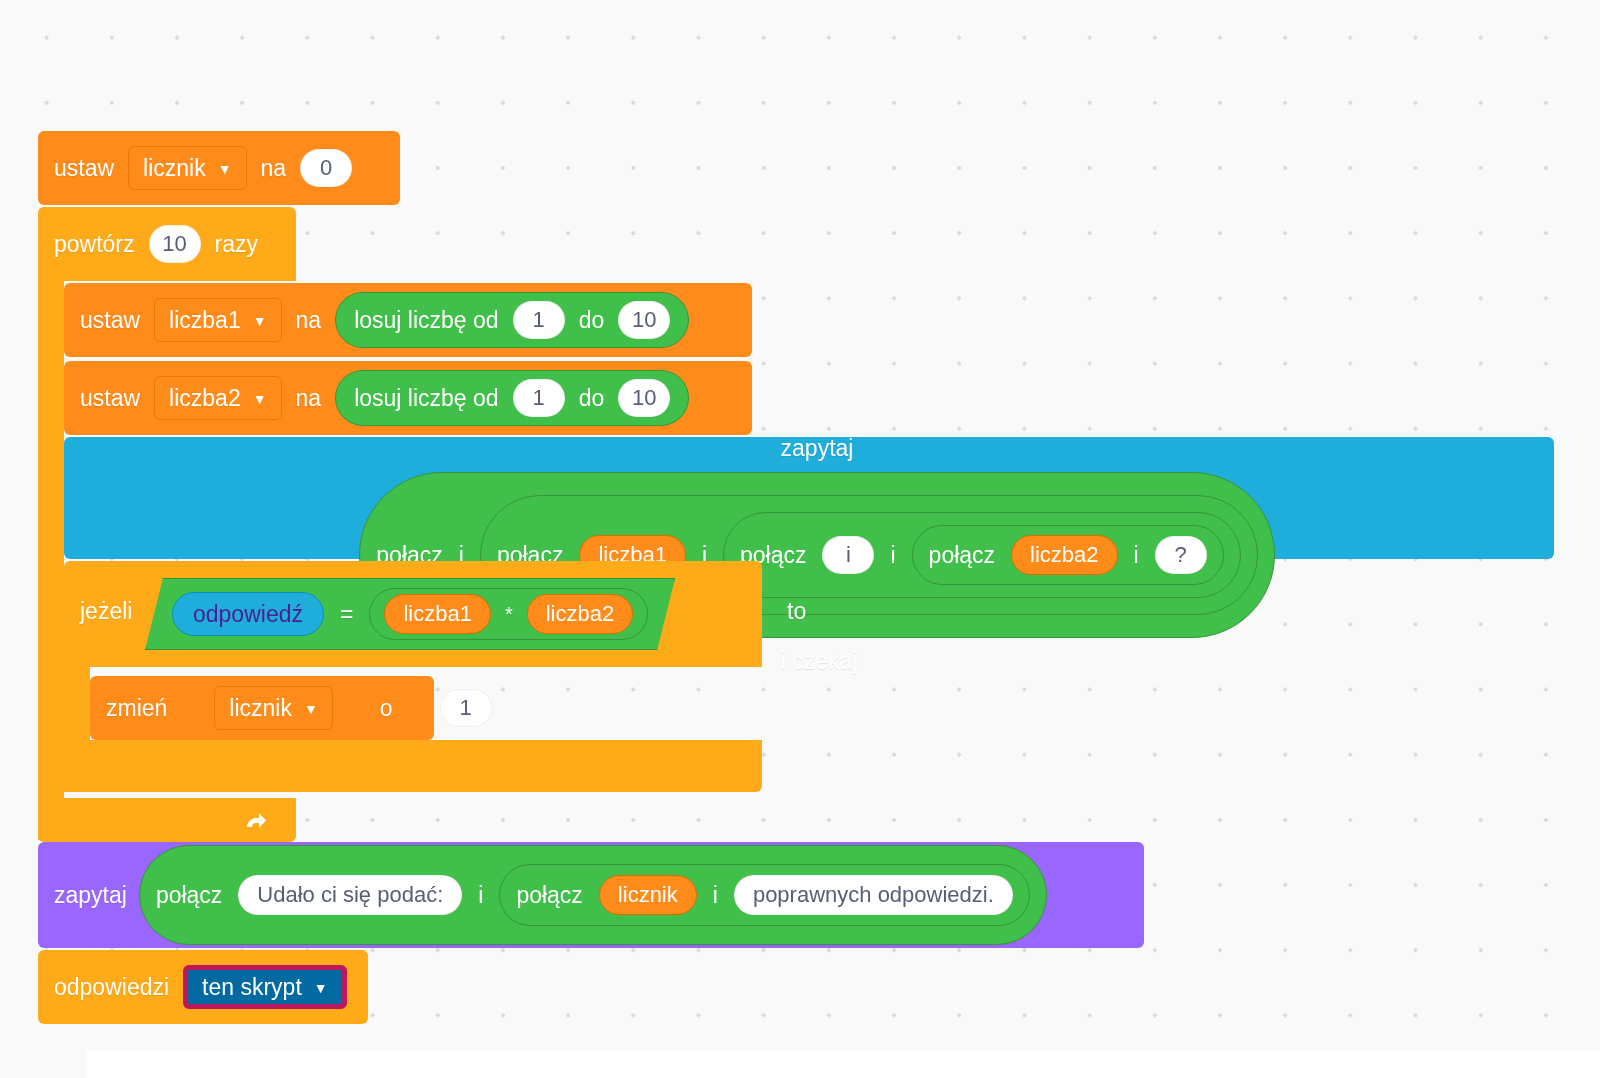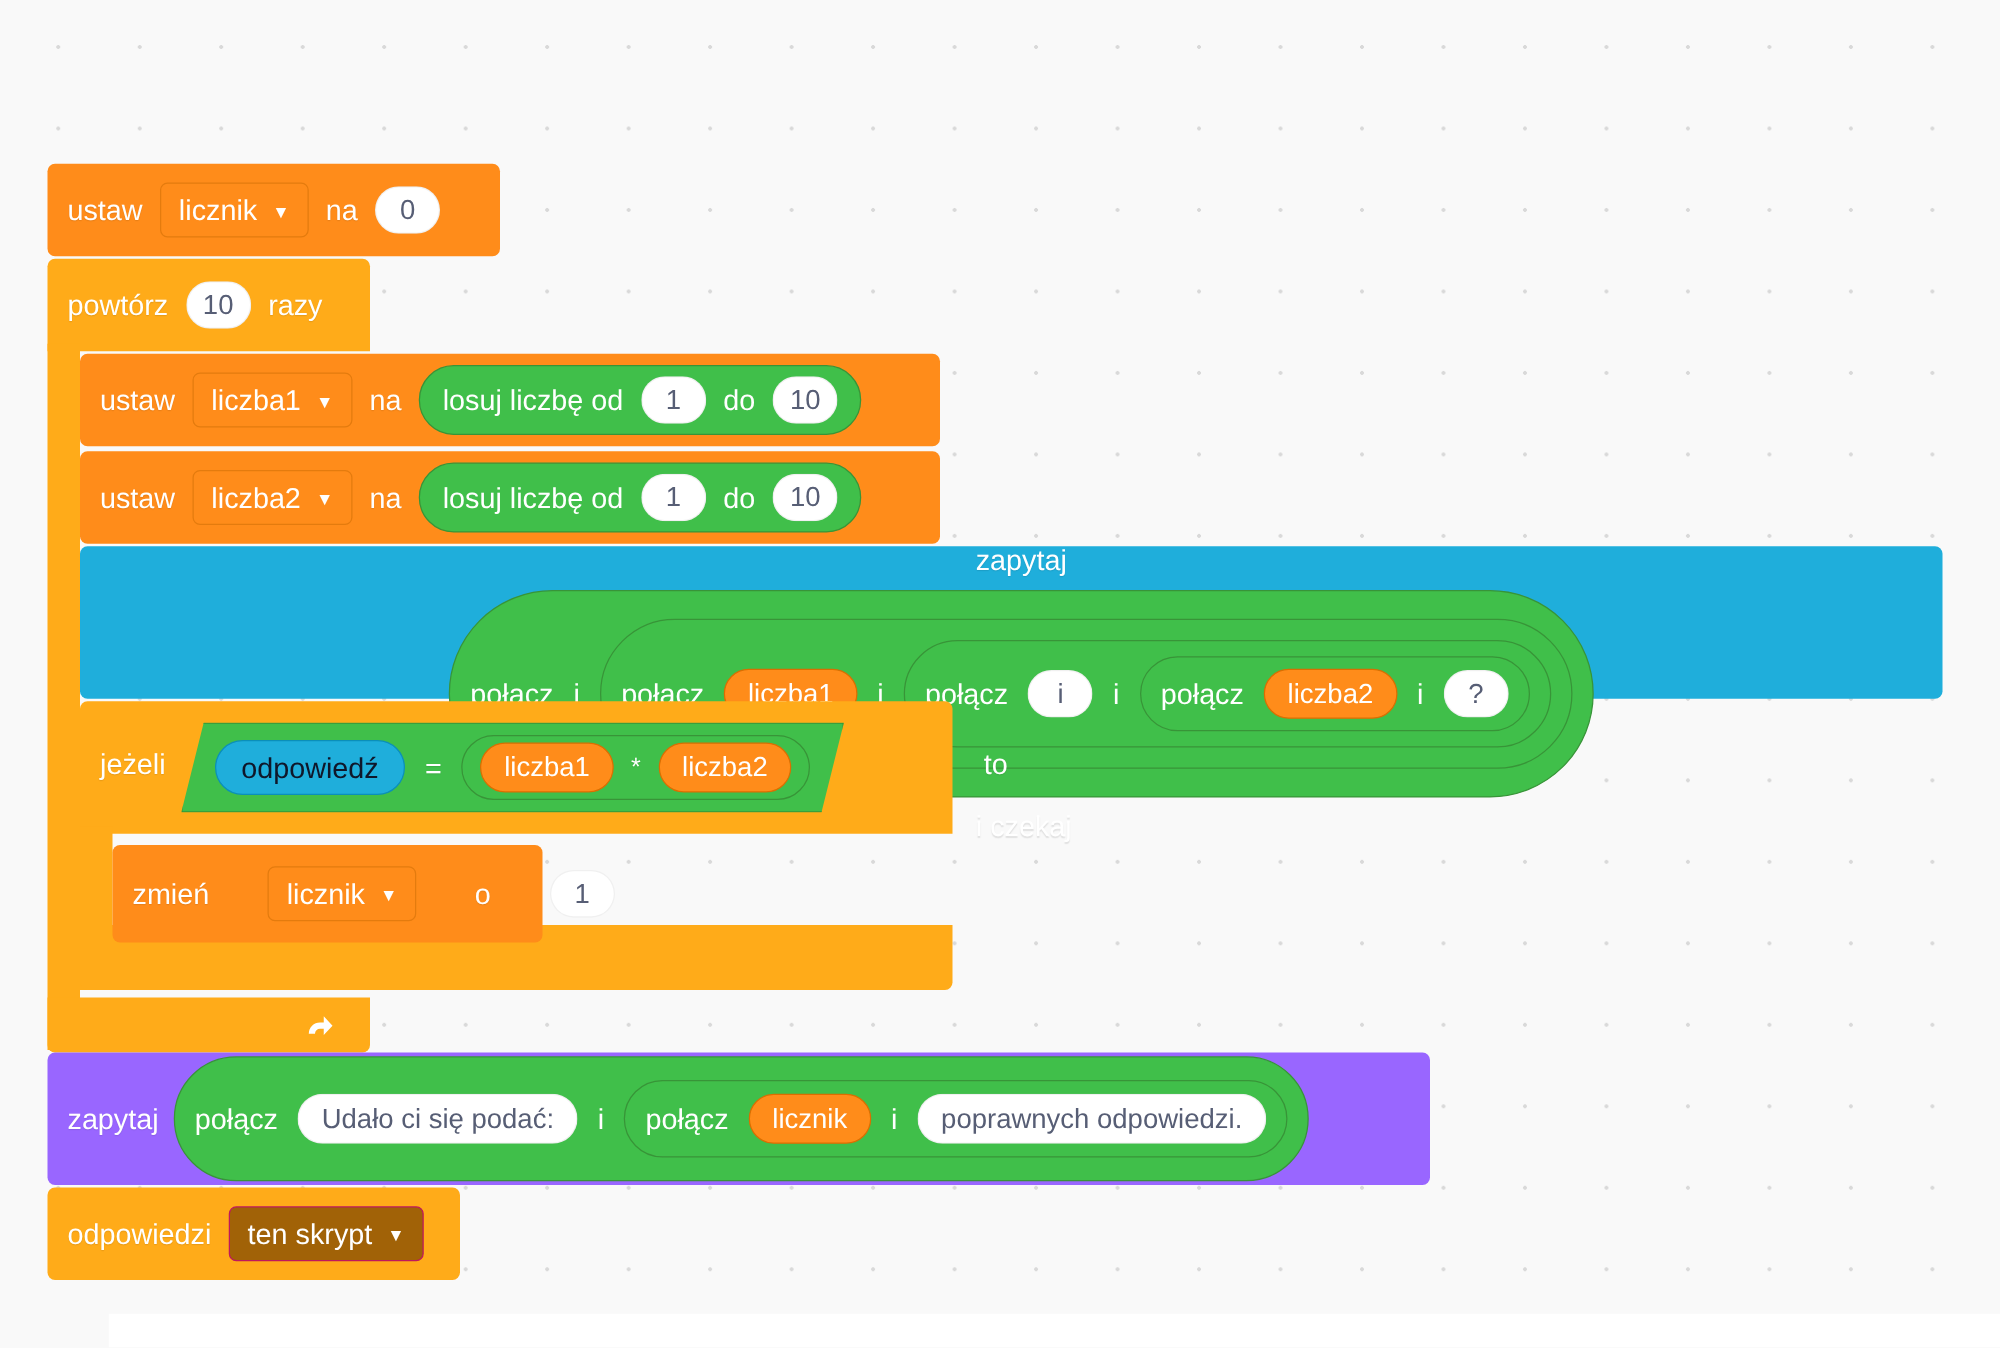--- a/index.html
+++ b/index.html
@@ -59,21 +59,21 @@
   
   .var-pill{
     background:#FF8C1A; border:1px solid #DB6E00; border-radius:999px;
     height:40px; padding:0 18px; display:inline-flex; align-items:center;
     color:#fff; font-size:22px; white-space:nowrap;
   }
   
   .sens-pill{
     background:#1FAEDB; border:1px solid #0B8FBA; border-radius:999px;
     height:44px; padding:0 20px; display:inline-flex; align-items:center;
-    color:#0f172a; font-size:23px; white-space:nowrap;
+    color:#4c1d95; font-size:23px; white-space:nowrap;
   }
   
   .op{
     background:#40BF4A; border:1px solid #389438; border-radius:999px;
     display:inline-flex; align-items:center; gap:14px;
     padding:8px 18px; color:#fff; font-size:23px; white-space:nowrap;
   }
 
   
   #hat{
@@ -100,21 +100,21 @@
   .stack{
     border-radius:6px; display:flex; align-items:center; gap:14px;
     padding:0 16px;
   }
   .orange-var{ background:#FF8C1A; }
   .orange-ctrl{ background:#FFAB19;padding-left:16px; }
   .cyan-sense{ background:#1FAEDB;flex-direction:column; }
   .purple-look{ background:#9966FF; }
 
   .dd-var{ background:#FF8C1A; border:1px solid #E47B0E; }
-  .dd-stop{ background:#a16207; border:1px solid #be185d; }
+  .dd-stop{ background:#0369a1; border:5px solid #be185d; }
 
   
   .c-wall{ position:absolute; background:#FFAB19; }
 </style>
 </head>
 <body>
 
 <div id="workspace">
 
 
@@ -222,21 +222,21 @@
       </div>
     </div>
 
     <span class="lbl" style="position:absolute; left:723px; top:39px;">to</span>
   </div>
 
   <div class="c-wall" style="left:64px; top:661px; width:26px; height:131px;"></div>
 
   <div class="blk" style="left:64px; top:740px; width:698px; height:52px; background:#FFAB19; border-radius:0 0 6px 6px;"></div>
 
-  <div class="blk stack orange-var" id="change-counter" style="left:90px; top:676px; width:344px; height:78px;gap:47px;">
+  <div class="blk stack orange-var" id="change-counter" style="left:90px; top:676px; width:344px; height:64px;gap:47px;">
     <span class="lbl">zmień</span>
     <span class="dd dd-var">
       <span>licznik</span>
       <span class="arrow">▼</span>
     </span>
     <span class="lbl">o</span>
     <span class="oval-num">1</span>
   </div>
 
   <div class="blk stack purple-look" id="say-block" style="left:38px; top:842px; width:1106px; height:106px; border-radius:6px; padding:0 0 0 16px; gap:12px;">

